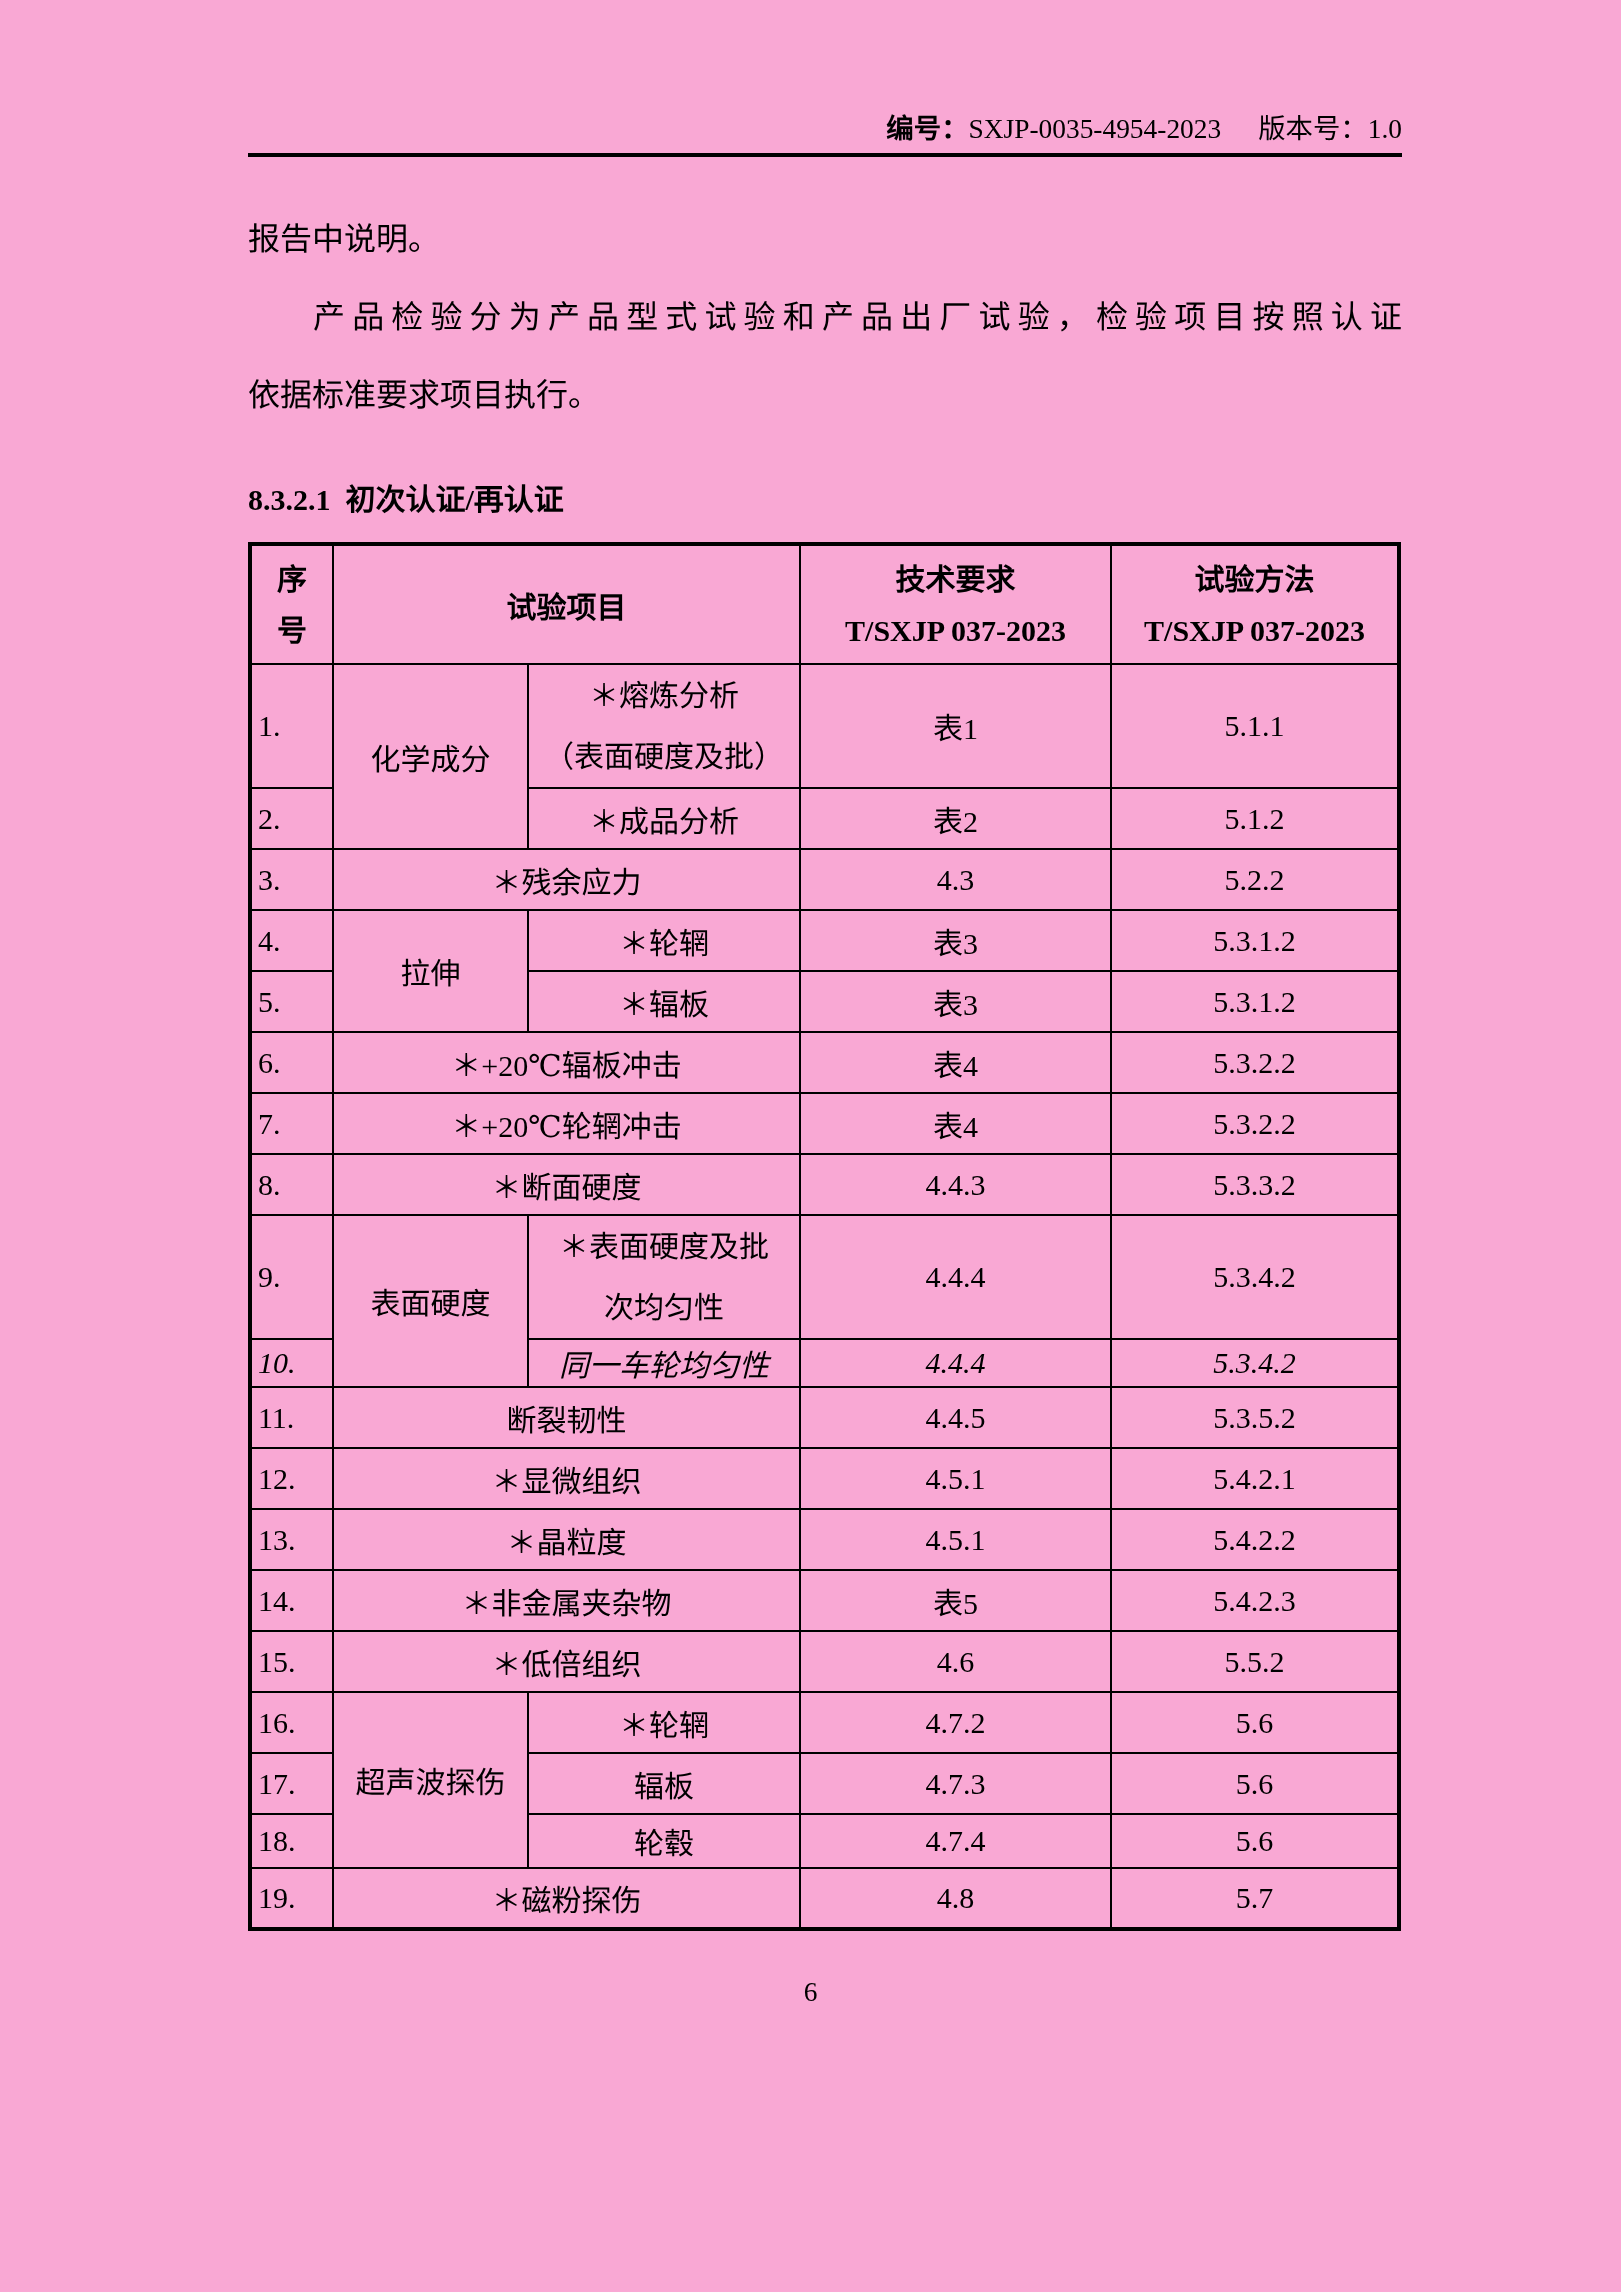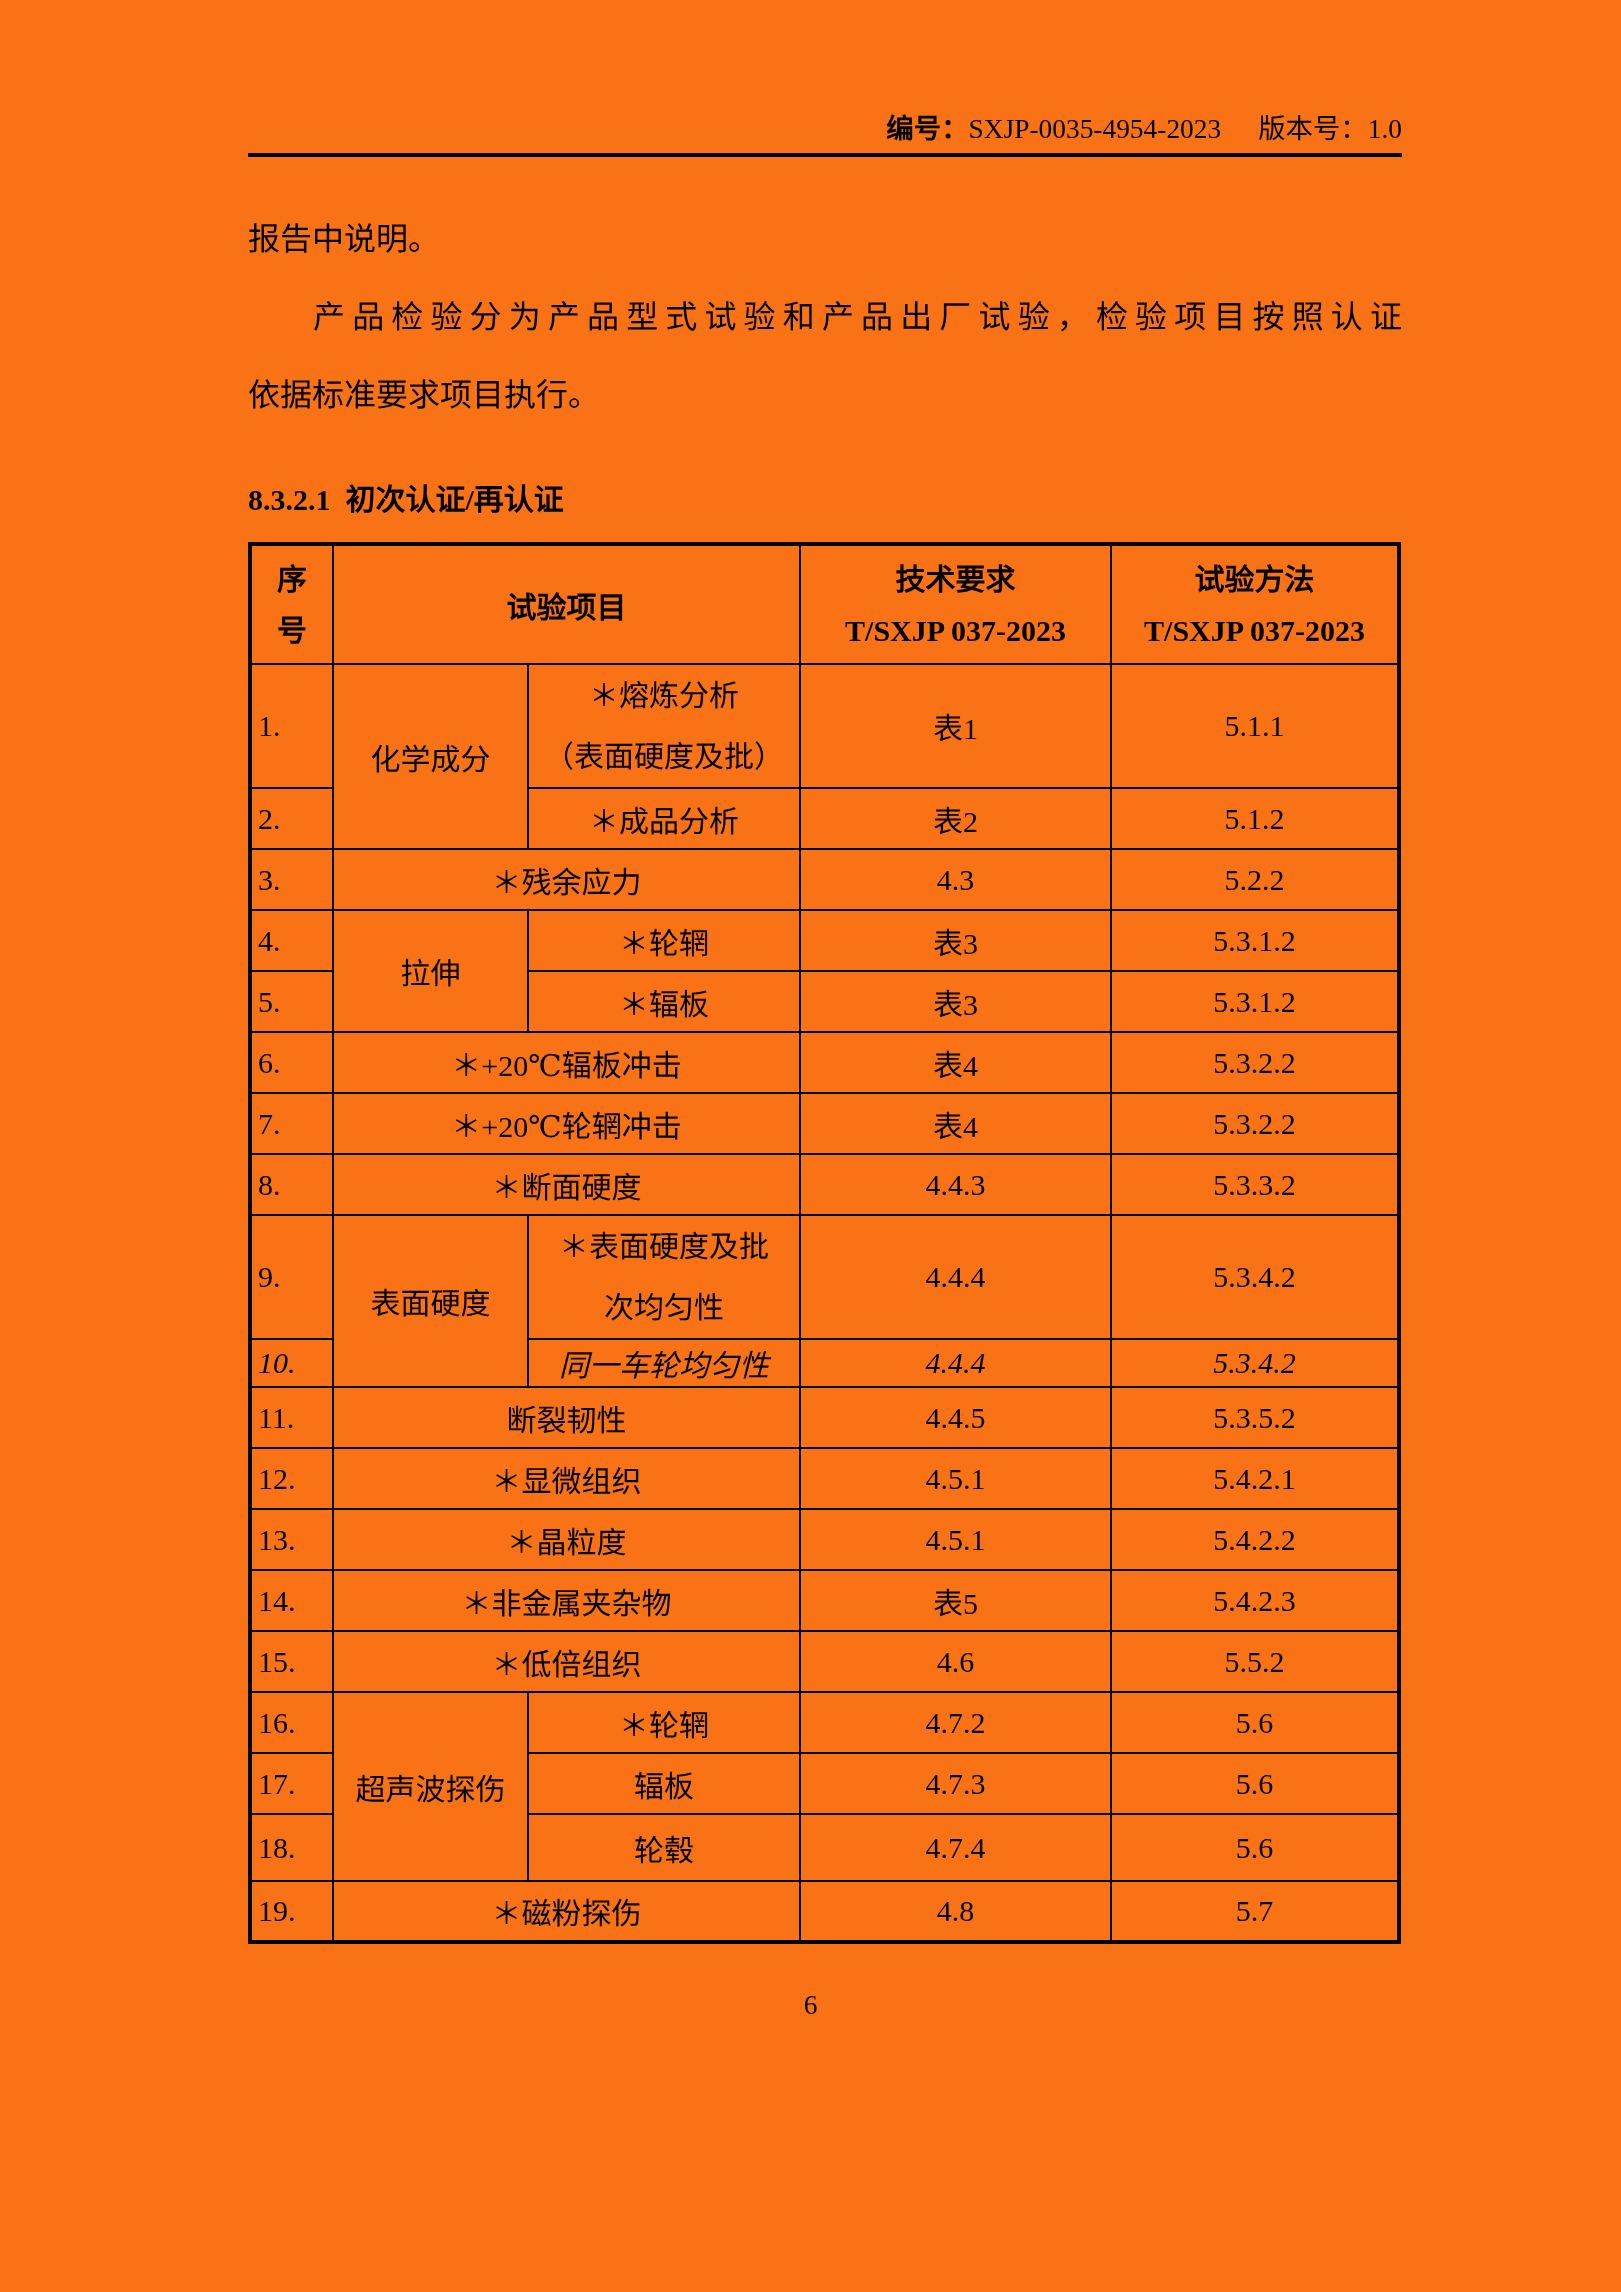--- a/index.html
+++ b/index.html
@@ -6,21 +6,21 @@
     margin: 0;
     padding: 0;
     background: #ffffff;
     color: #000000;
     font-family: "Liberation Serif", "DejaVu Serif", serif;
   }
   .page {
     position: relative;
     width: 1621px;
     height: 2293px;
-    background: #f97316;
+    background: #f9a8d4;
     overflow: hidden;
   }
   .content {
     margin-left: 248px;
     width: 1154px;
   }
   .doc-header {
     padding-top: 109px;
     line-height: 40px;
     font-size: 27.4px;
@@ -242,21 +242,21 @@
             <td>＊轮辋</td>
             <td>4.7.2</td>
             <td>5.6</td>
           </tr>
           <tr style="height: 61px;">
             <td class="serial">17.</td>
             <td>辐板</td>
             <td>4.7.3</td>
             <td>5.6</td>
           </tr>
-          <tr style="height: 67px;">
+          <tr style="height: 54px;">
             <td class="serial">18.</td>
             <td>轮毂</td>
             <td>4.7.4</td>
             <td>5.6</td>
           </tr>
           <tr style="height: 61px;">
             <td class="serial">19.</td>
             <td colspan="2">＊磁粉探伤</td>
             <td>4.8</td>
             <td>5.7</td>

